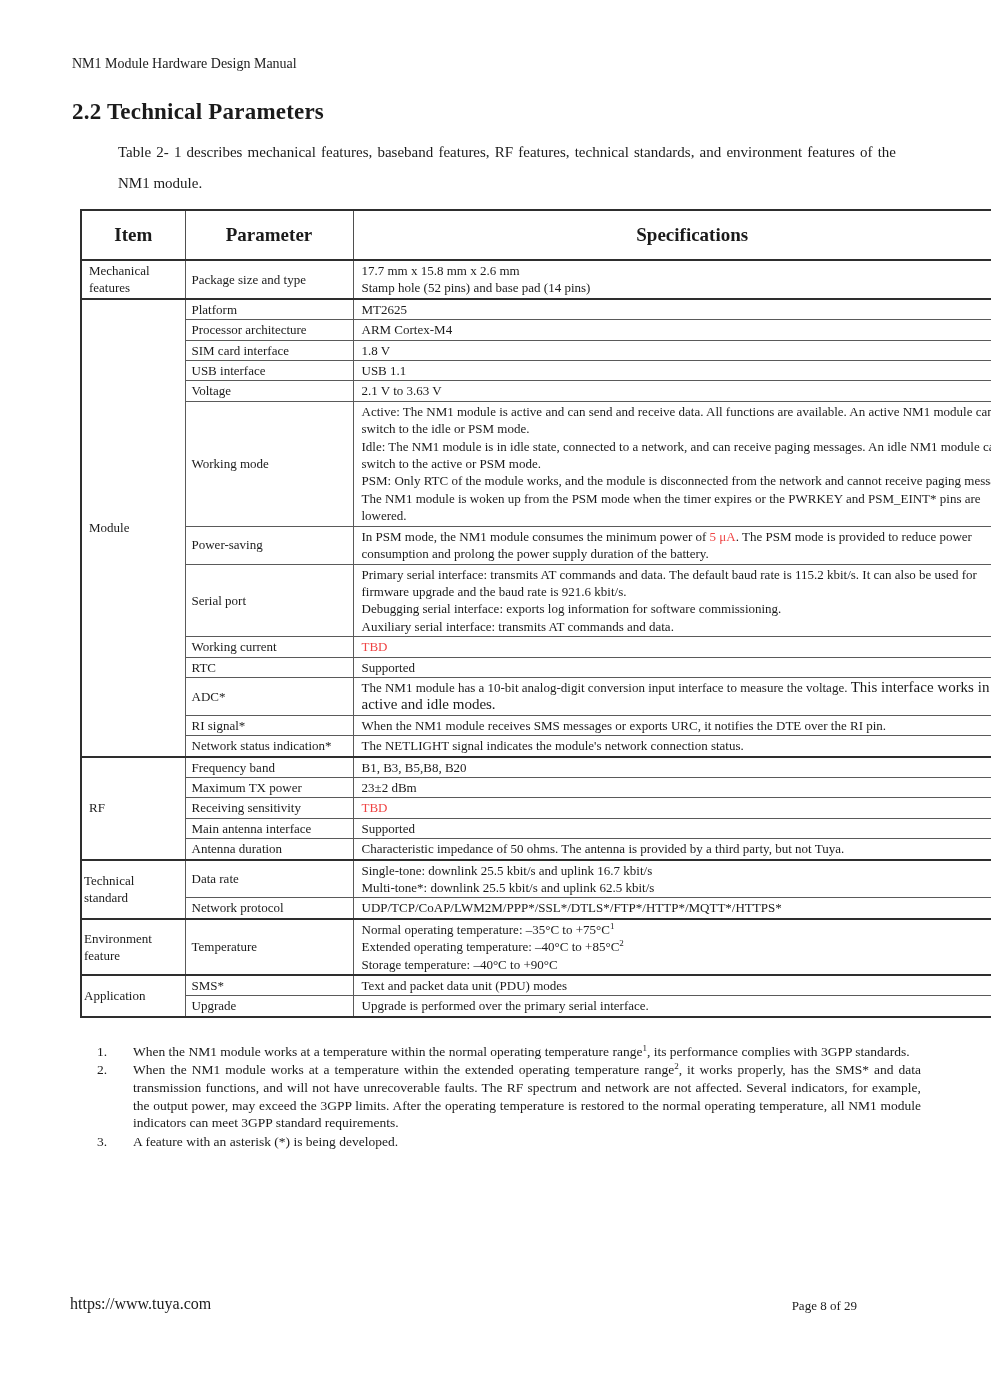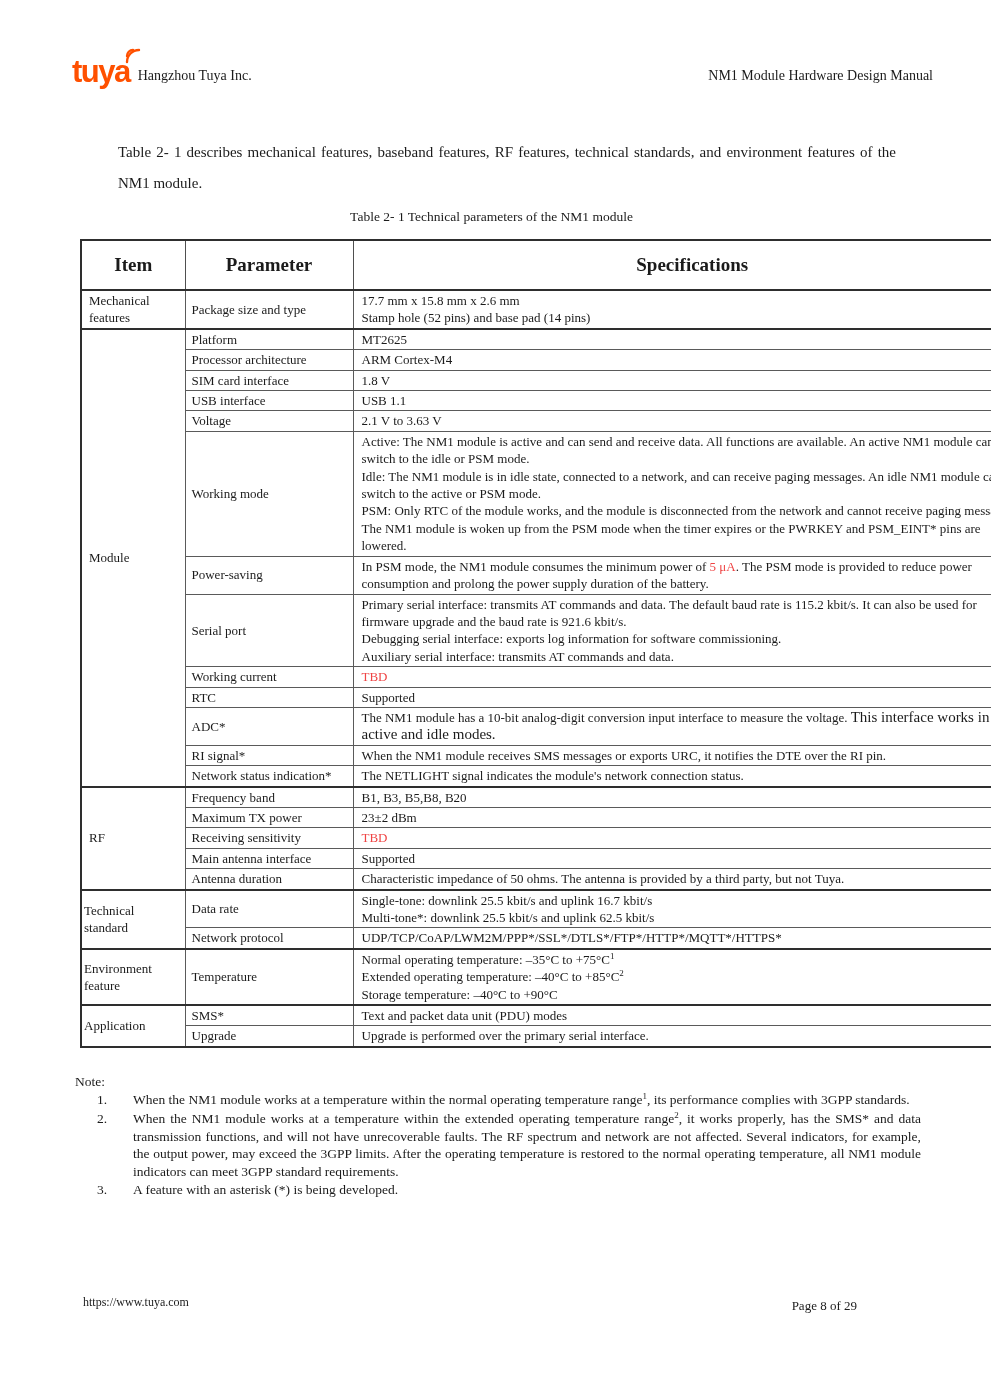--- a/index.html
+++ b/index.html
@@ -70,46 +70,36 @@
   ol.note-list li {
     counter-increment: note; position: relative;
     padding-left: 58px; text-align: justify; margin-bottom: 1px;
   }
   ol.note-list li::before {
     content: counter(note) ".";
     position: absolute; left: 22px;
   }
 
   
-  .footer-url { position: absolute; top: 1295px; left: 83px; font-size: 12px; color: #1b1b1b; text-decoration: none; }
+  .footer-url { position: absolute; top: 1295px; left: 70px; font-size: 16px; color: #1b1b1b; text-decoration: none; }
   .footer-page { position: absolute; top: 1298px; right: 134px; font-size: 13px; }
 </style>
 </head>
 <body>
 
 <div class="page">
 
   <div class="header-row">
-    <div class="brand">
-      <span class="logo-wrap">
-        <span class="logo-text">tuya</span>
-        <svg class="logo-waves" width="18" height="18" viewBox="0 0 18 18">
-          <path d="M3 9 A 6 6 0 0 1 9 3" stroke="#FF5000" stroke-width="2.4" fill="none" stroke-linecap="round"></path>
-          <path d="M3 15 A 12 12 0 0 1 15 3" stroke="#FF5000" stroke-width="2.4" fill="none" stroke-linecap="round"></path>
-        </svg>
-      </span>
-      <span class="company-name">Hangzhou Tuya Inc.</span>
-    </div>
     <span class="doc-title">NM1 Module Hardware Design Manual</span>
   </div>
 
+  <h1 class="section-title">2.2 Technical Parameters</h1>
   <p class="intro">Table 2- 1 describes mechanical features, baseband features, RF features, technical standards, and environment features of the NM1 module.</p>
 
   <div class="table-block">
-    <div class="table-caption">Table 2- 1 Technical parameters of the NM1 module</div>
     <table class="spec-table">
       <colgroup>
           <col class="c-item">
           <col class="c-param">
           <col class="c-spec">
         </colgroup>
       <thead>
         <tr>
           <th>Item</th>
           <th>Parameter</th>
@@ -273,21 +263,20 @@
           <tr>
             <td class="param-cell">Upgrade</td>
             <td class="spec-cell">
               <div><span>Upgrade is performed over the primary serial interface.</span></div>
             </td>
           </tr>
         </tbody>
     </table>
 
     <div class="notes">
-      <span class="notes-label">Note:</span>
       <ol class="note-list">
           <li><span>When the NM1 module works at a temperature within the normal operating temperature range</span><sup class="seg-sup">1</sup><span>, its performance complies with 3GPP standards.</span></li>
           <li><span>When the NM1 module works at a temperature within the extended operating temperature range</span><sup class="seg-sup">2</sup><span>, it works properly, has the SMS* and data transmission functions, and will not have unrecoverable faults. The RF spectrum and network are not affected. Several indicators, for example, the output power, may exceed the 3GPP limits. After the operating temperature is restored to the normal operating temperature, all NM1 module indicators can meet 3GPP standard requirements.</span></li>
           <li><span>A feature with an asterisk (*) is being developed.</span></li>
         </ol>
     </div>
   </div>
 
   <a class="footer-url" href="#">https://www.tuya.com</a>
   <span class="footer-page">Page 8 of 29</span>

